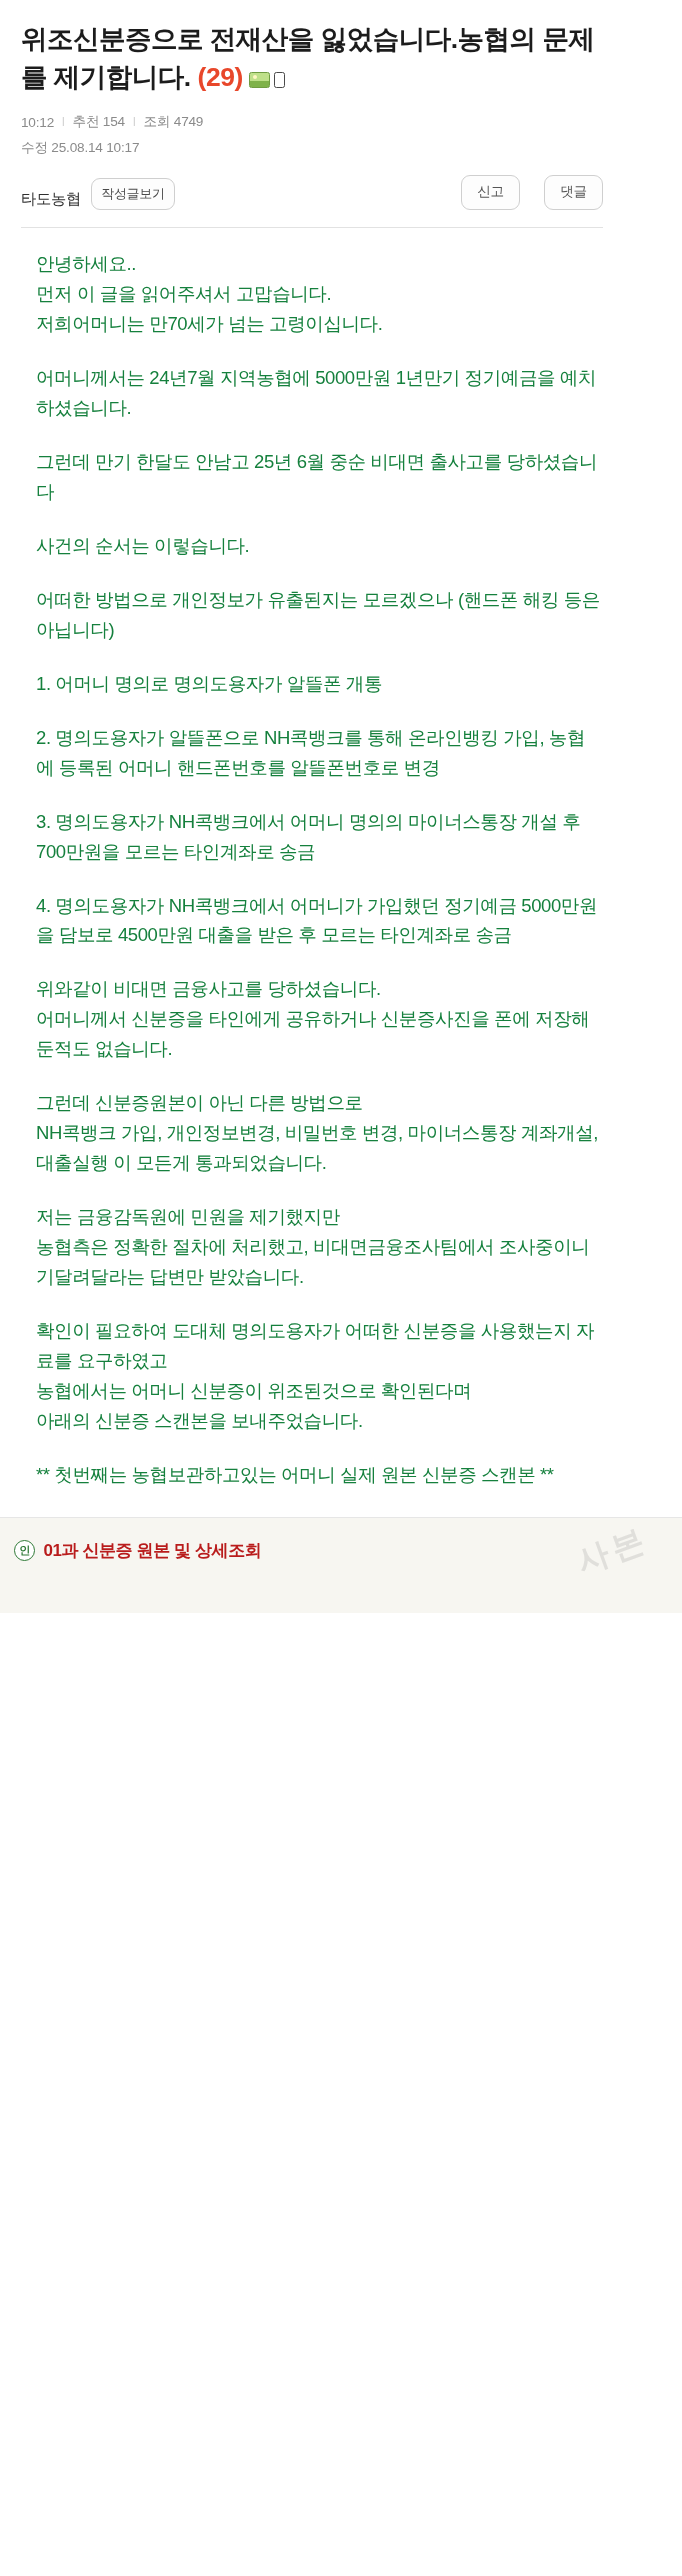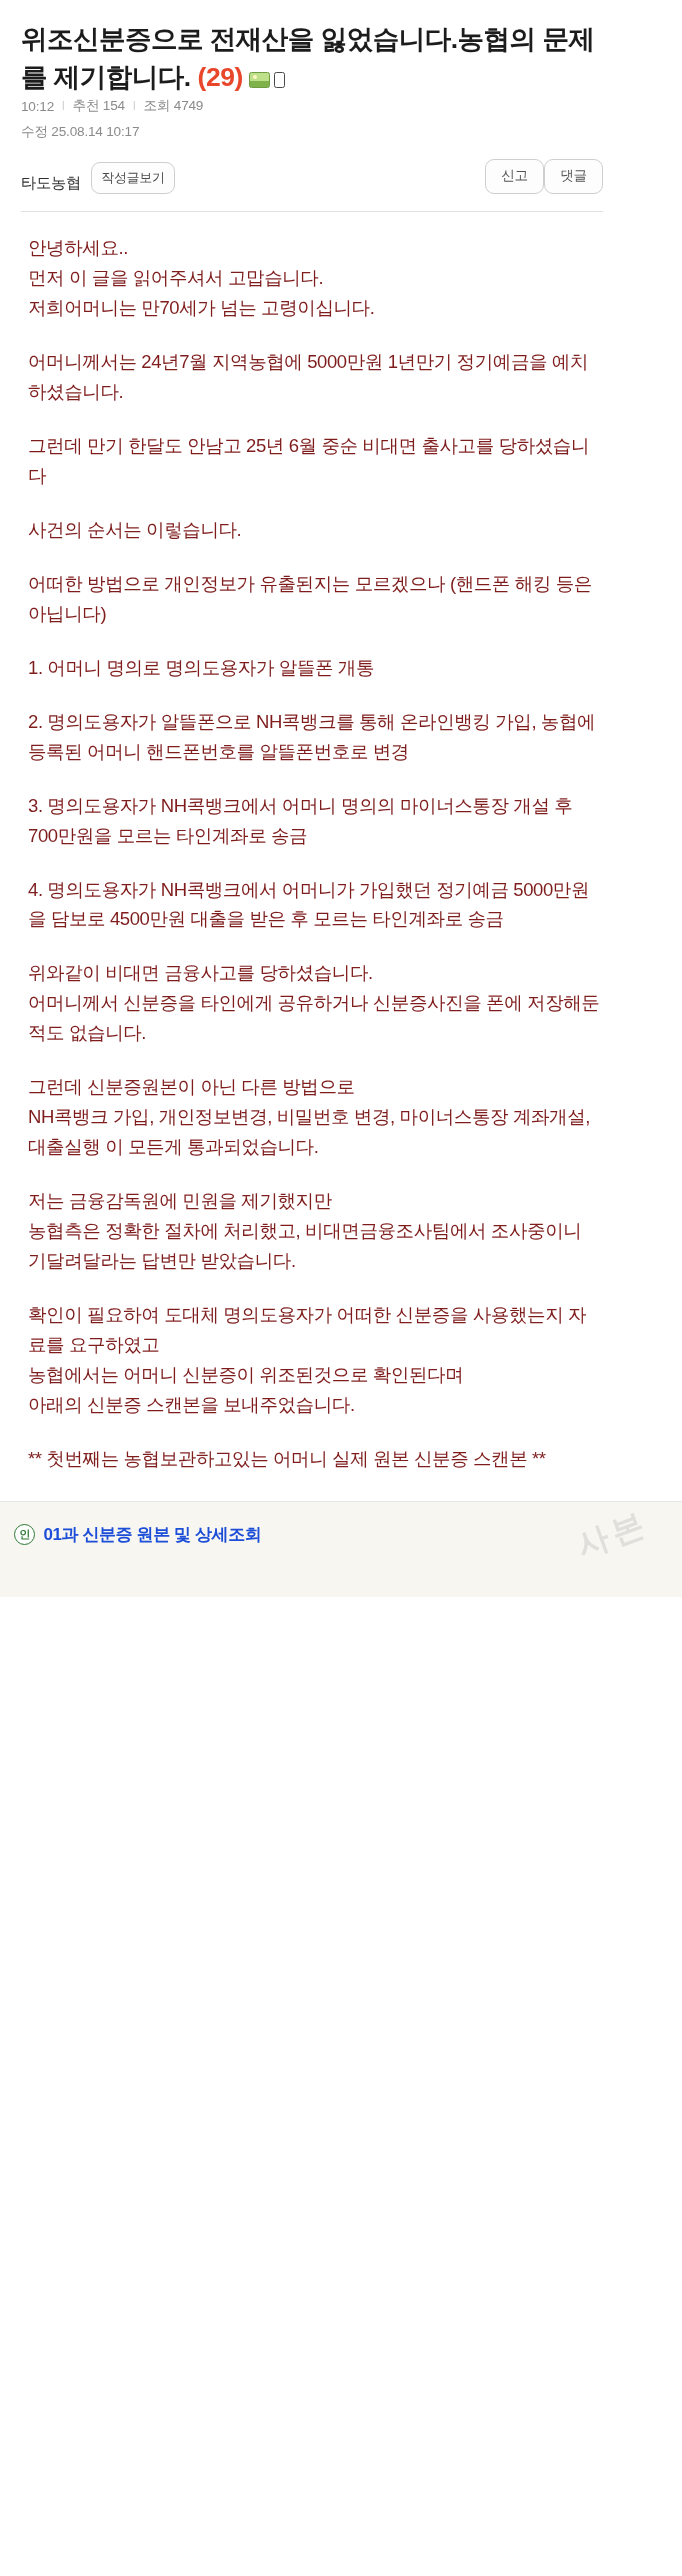--- a/index.html
+++ b/index.html
@@ -68,20 +68,21 @@
     height: 16px;
     border: 1.6px solid #4a4a4a;
     border-radius: 2.4px;
     vertical-align: middle;
     margin-left: 4px;
     box-sizing: border-box;
     background: #fff;
   }
 
   .meta-row {
+    margin-top: 16px;
     font-size: 13.6px;
     color: #8b8b8b;
     letter-spacing: -0.2px;
     display: flex;
     align-items: center;
     gap: 8px;
   }
   .meta-sep {
     color: #cfcfcf;
     font-size: 12px;
@@ -115,41 +116,41 @@
     font-size: 13px;
     border-radius: 9px;
     padding: 5.6px 9.6px;
     letter-spacing: -0.3px;
     cursor: pointer;
     font-family: "Liberation Sans", sans-serif;
   }
   .author-actions {
     margin-left: auto;
     display: flex;
-    gap: 0;
+    gap: 24px;
   }
   .btn-right {
     min-width: 59px;
     padding: 7.2px 11.2px;
     font-size: 13.6px;
     color: #555;
   }
 
   .divider {
     height: 0.8px;
     background: #e2e2e2;
     margin: 17.7px 0 0 0;
   }
 
   
   .post-body {
-    padding: 21px 21px 0 28px;
+    padding: 21px 21px 0 36px;
     font-size: 18.5px;
     line-height: 1.62;
-    color: #7f1d1d;
+    color: #15803d;
     letter-spacing: -0.4px;
   }
   .post-body p {
     margin: 0 0 24px 0;
     white-space: pre-wrap;
   }
   .post-body p.tight {
     margin-bottom: 0;
   }
   .post-body p:last-child {
@@ -194,21 +195,21 @@
     font-size: 11.2px;
     display: flex;
     align-items: center;
     justify-content: center;
     font-weight: 700;
     background: #fff;
     box-sizing: border-box;
   }
   .scan-title {
     font-size: 17px;
-    color: #1d4ed8;
+    color: #b91c1c;
     letter-spacing: -0.4px;
     font-weight: 700;
   }
   .watermark {
     position: absolute;
     right: 32px;
     top: 11.2px;
     font-size: 32px;
     color: rgba(120,120,120,0.18);
     transform: rotate(-20deg);

